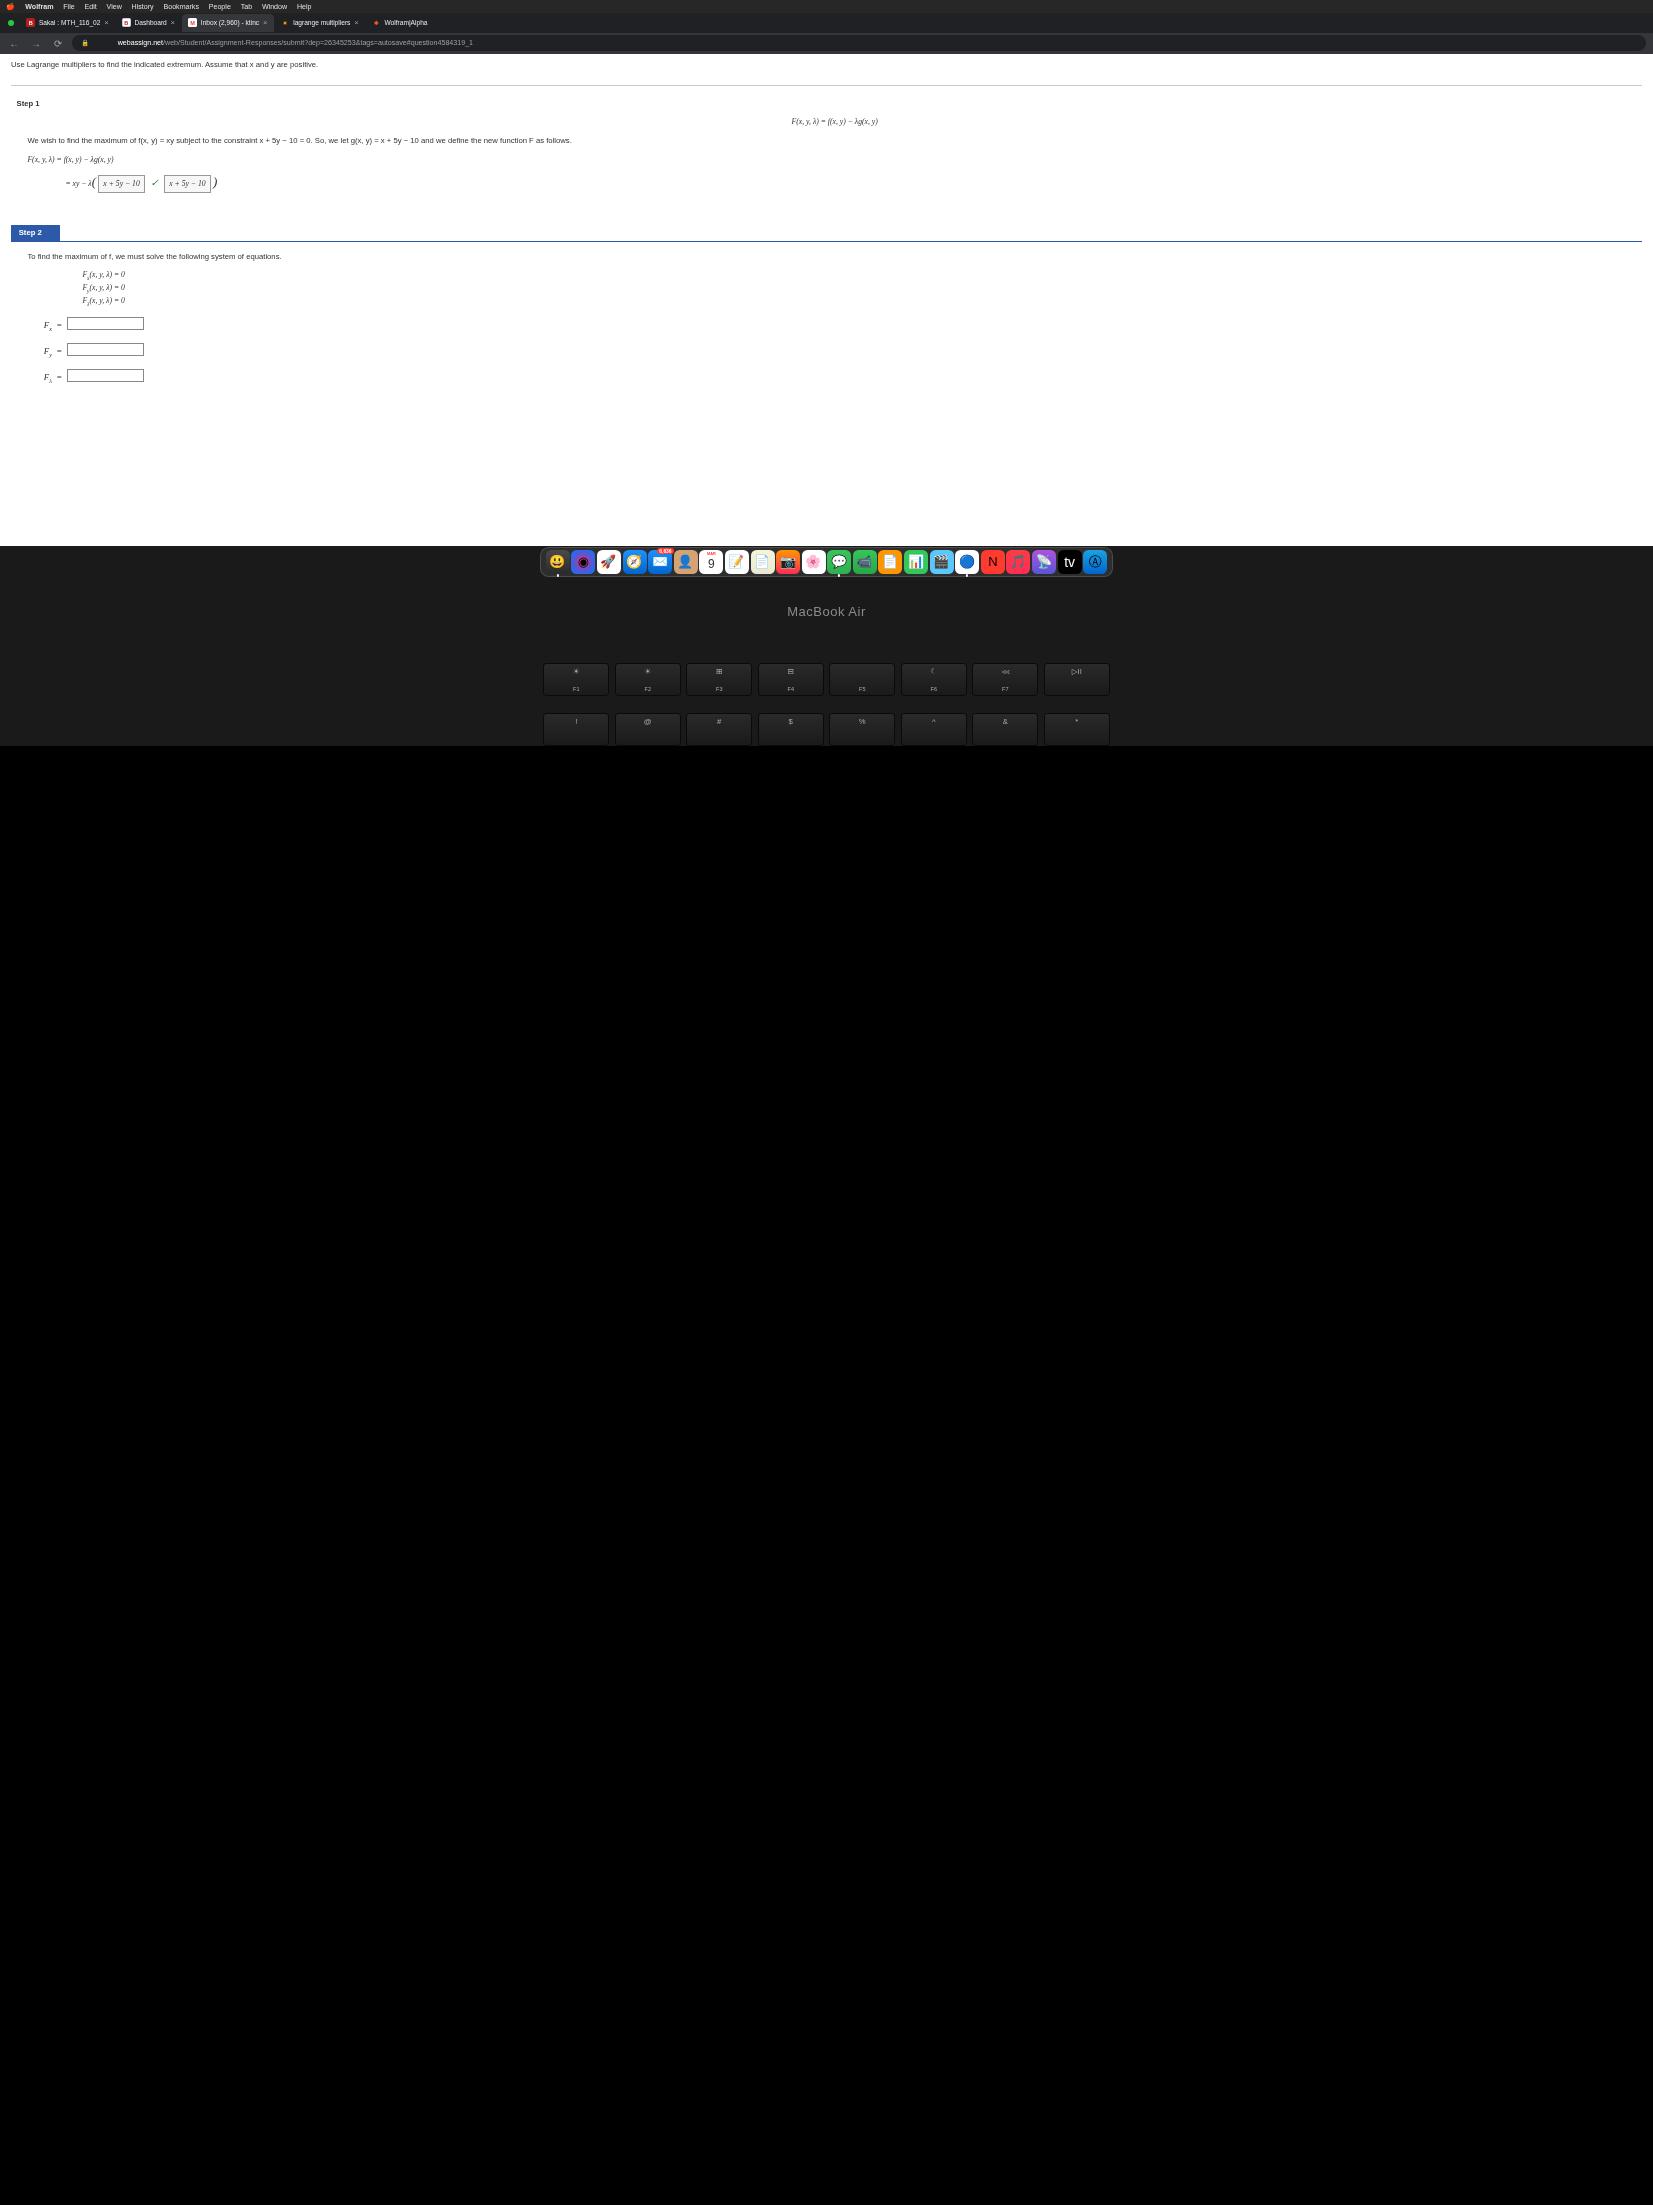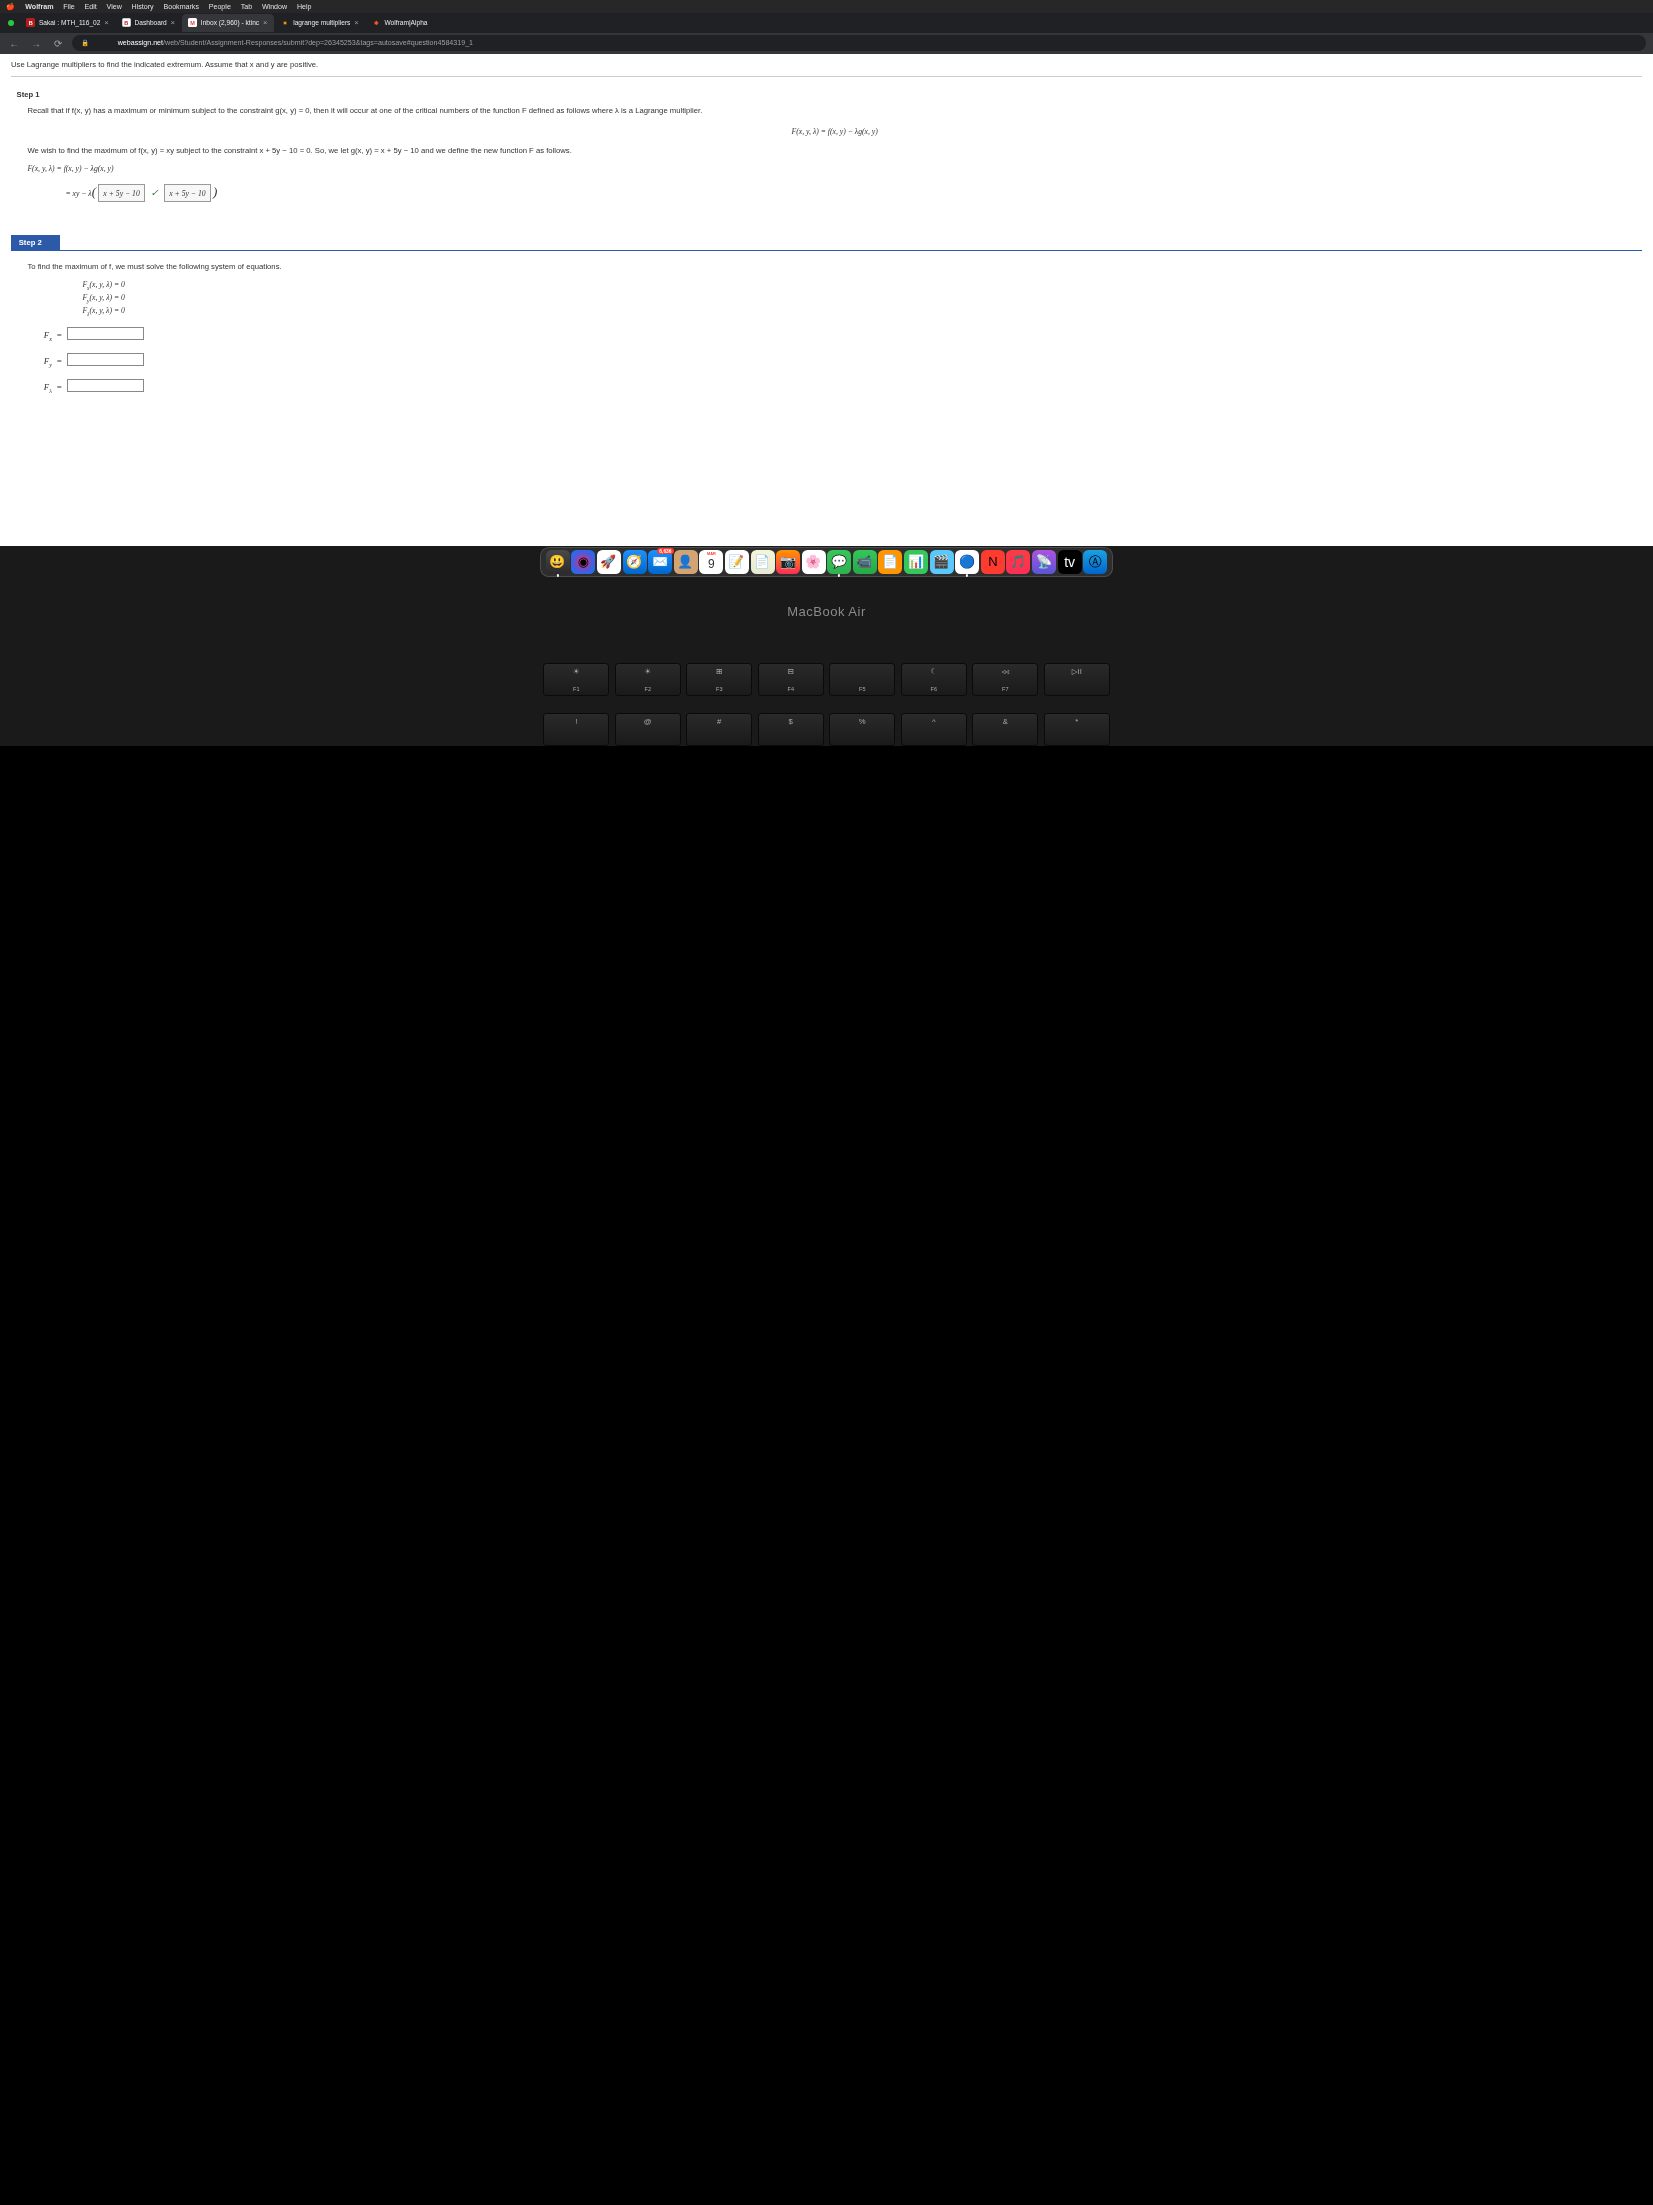--- a/index.html
+++ b/index.html
@@ -23,21 +23,21 @@
 .addrbar { display:flex; align-items:center; gap:6.6px; padding:3.3px 6.6px; background:#35363a; height:21px; }
 .navbtn { color:#9aa0a6; font-size:9.8px; width:15.3px; text-align:center; }
 .addr { flex:1; background:#202124; color:#e8eaed; border-radius:11px; padding:3.8px 8.8px; font-size:7.1px; display:flex; align-items:center; gap:4.4px; }
 .addr .lock{ color:#9aa0a6; font-size:6.6px; }
 .addr .dom{ color:#fff;padding-left:24px; }
 .addr .path{ color:#9aa0a6; }
 
 
 .page { background:#fff; min-height:492px; font-family:Verdana,Arial,sans-serif; font-size:7.7px; color:#333; }
 .page .inner{ padding:6.6px 11px; }
-.intro { border-bottom:0.5px solid #ccc; padding-bottom:2px; margin-bottom:6px; }
+.intro { border-bottom:0.5px solid #ccc; padding-bottom:11px; margin-bottom:6px; }
 .intro-text{ margin-bottom:4.4px; }
 .indent { margin-left:71px; line-height:1.6; }
 .stephdr { font-weight:bold; color:#333; margin:13px 0 5.5px 5.5px; }
 .stepbody{ margin-left:16.4px; line-height:1.7; }
 .stepbody p{ margin-bottom:5.5px; }
 .formula{ text-align:center; font-style:italic; margin:7.7px 0; }
 .eqline{ font-style:italic; margin:3.3px 0; }
 .ansbox{ display:inline-block; border:0.5px solid #999; background:#f7f7f7; padding:1.6px 4.4px; font-family:'Times New Roman',serif; font-style:italic; }
 .check{ color:#2e7d32; font-size:9.8px; margin:0 3.3px; }
 .step2bar{ background:#2d5aa8; color:#fff; padding:3.3px 7.7px; font-weight:bold; margin-top:15.3px; display:inline-block; width:49px; }
@@ -124,21 +124,20 @@
     <div class="page">
       <div class="inner">
         <div class="intro">
           <p class="intro-text">Use Lagrange multipliers to find the indicated extremum. Assume that x and y are positive.</p>
           <div class="indent ital">
           </div>
         </div>
 
         <div class="stephdr">Step 1</div>
         <div class="stepbody">
-          <p>Recall that if f(x, y) has a maximum or minimum subject to the constraint g(x, y) = 0, then it will occur at one of the critical numbers of the function F defined as follows where λ is a Lagrange multiplier.</p>
           <p class="formula ital">F(x, y, λ) = f(x, y) − λg(x, y)</p>
           <p>We wish to find the maximum of f(x, y) = xy subject to the constraint x + 5y − 10 = 0. So, we let g(x, y) = x + 5y − 10 and we define the new function F as follows.</p>
           <p class="eqline ital">F(x, y, λ)  =  f(x, y) − λg(x, y)</p>
           <p class="eqline ital" style="margin-left:38px">
             <span>=  xy − λ</span><span style="font-size:13px">(</span>
             <span class="ansbox">x + 5y − 10</span>
             <span class="check">✓</span>
             <span class="ansbox">x + 5y − 10</span>
             <span style="font-size:13px">)</span>
           </p>

